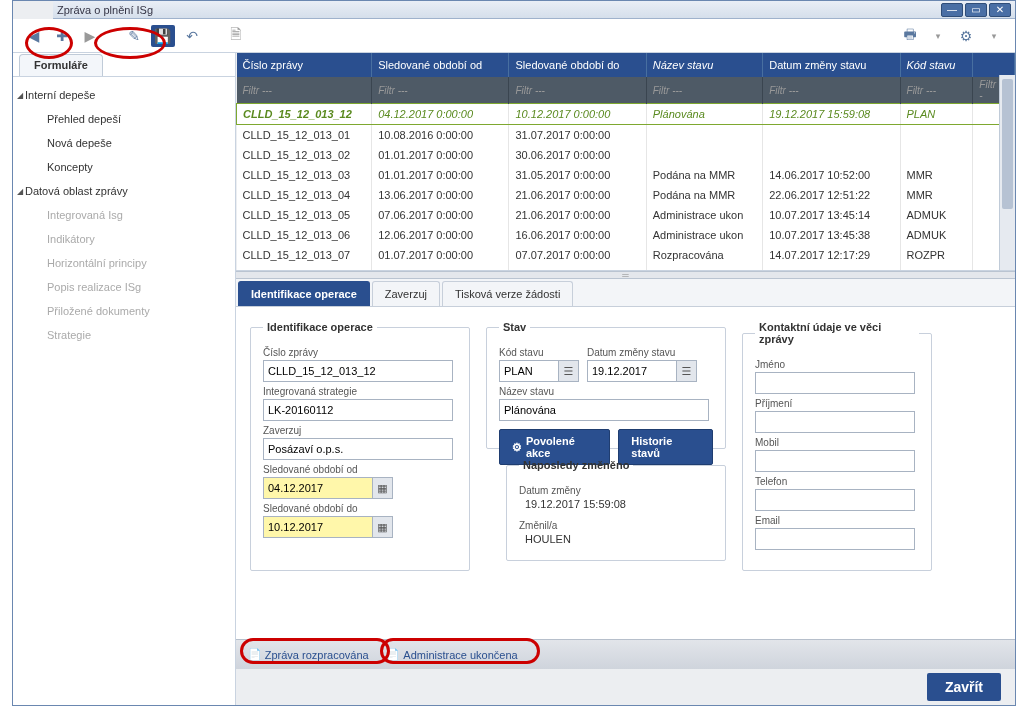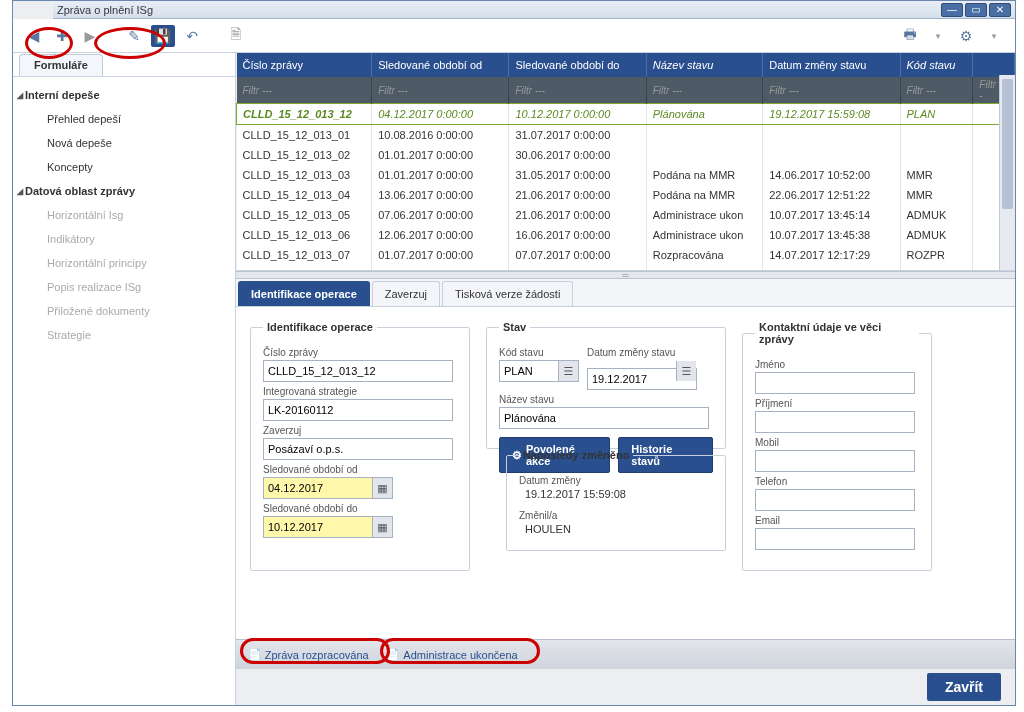--- a/index.html
+++ b/index.html
@@ -17,21 +17,21 @@
 .ring1 { left: 25px; top: 27px; width: 48px; height: 32px; }
 .ring2 { left: 94px; top: 27px; width: 72px; height: 32px; }
 .ring3 { left: 240px; top: 638px; width: 150px; height: 26px; border-radius: 14px; }
 .ring4 { left: 380px; top: 638px; width: 160px; height: 26px; border-radius: 14px; }
 .body-area { flex: 1; display: flex; overflow: hidden; }
 .left-col { width: 223px; border-right: 1px solid #c9d3e0; background: #fff; display: flex; flex-direction: column; }
 .form-tab { height: 24px; border-bottom: 1px solid #c9d3e0; display: flex; }
 .form-tab-inner { padding: 4px 14px; background: #f3f6fa; border: 1px solid #c0cbd8; border-bottom: none; border-radius: 4px 4px 0 0; margin-left: 6px; margin-top: 1px; font-weight: bold; color: #333; }
 .tree { padding: 6px 2px; }
 .tree-item { padding: 6px 10px 6px 20px; color: #333; }
-.tree-item.section { font-weight: bold; padding-left: 10px; position: relative; }
+.tree-item.section { font-weight: normal; padding-left: 10px; position: relative; }
 .tree-item.section::before { content: "◢"; font-size: 8px; position: absolute; left: 2px; top: 8px; color: #555; }
 .tree-item.child { padding-left: 32px; color: #333; }
 .tree-item.disabled { color: #aaa; }
 .right-col { flex: 1; display: flex; flex-direction: column; overflow: hidden; }
 .grid-wrap { border-bottom: 1px solid #c9d3e0; position: relative; }
 .grid { width: 100%; border-collapse: collapse; }
 .grid th { background: #2a4f8f; color: #fff; text-align: left; padding: 6px 6px; font-weight: normal; border-right: 1px solid #486fa0; font-size: 11px; }
 .grid th.italic { font-style: italic; }
 .grid tr.filter td { background: #4e5a66; padding: 2px 6px; color: #999; font-style: italic; font-size: 10px; border-right: 1px solid #3a4550; height: 18px; }
 .grid td { padding: 4px 6px; border-right: 1px solid #e6e6e6; color: #333; background: #fff; height: 19px; }
@@ -97,21 +97,21 @@
     <div class="left-col">
       <div class="form-tab">
         <div class="form-tab-inner">Formuláře</div>
       </div>
       <div class="tree">
         <div class="tree-item section">Interní depeše</div>
         <div class="tree-item child">Přehled depeší</div>
         <div class="tree-item child">Nová depeše</div>
         <div class="tree-item child">Koncepty</div>
         <div class="tree-item section">Datová oblast zprávy</div>
-        <div class="tree-item child disabled">Horizontální Isg</div>
+        <div class="tree-item child disabled">Integrovaná Isg</div>
         <div class="tree-item child disabled">Indikátory</div>
         <div class="tree-item child disabled">Horizontální principy</div>
         <div class="tree-item child disabled">Popis realizace ISg</div>
         <div class="tree-item child disabled">Přiložené dokumenty</div>
         <div class="tree-item child disabled">Strategie</div>
       </div>
     </div>
 
     <div class="right-col">
       <div class="grid-wrap" style="height:218px; overflow:hidden;">
@@ -242,31 +242,31 @@
             <span class="flabel">Integrovaná strategie</span>
             <input class="finput wide" value="LK-20160112" style="">
             <span class="flabel">Zaverzuj</span>
             <input class="finput wide" value="Posázaví o.p.s." style="">
             <span class="flabel">Sledované období od</span>
             <div class="finput-wrap"><input class="finput yellow" value="04.12.2017" style=""><span class="cal">▦</span></div>
             <span class="flabel">Sledované období do</span>
             <div class="finput-wrap"><input class="finput yellow" value="10.12.2017" style=""><span class="cal">▦</span></div>
           </fieldset>
 
-          <div style="width:240px; display:flex; flex-direction:column; ">
+          <div style="width:240px; display:flex; flex-direction:column; gap:10px;">
             <fieldset style="height:128px;">
               <legend>Stav</legend>
               <div style="display:flex; gap:8px;">
                 <div>
                   <span class="flabel">Kód stavu</span>
                   <div class="finput-wrap"><input class="finput" style="width: 80px;" value="PLAN"><span class="cal">☰</span></div>
                 </div>
                 <div>
                   <span class="flabel">Datum změny stavu</span>
-                  <div class="finput-wrap"><input class="finput" style="width: 110px; margin-top: 8px;" value="19.12.2017"><span class="cal">☰</span></div>
+                  <div class="finput-wrap"><input class="finput" style="width: 110px;" value="19.12.2017"><span class="cal">☰</span></div>
                 </div>
               </div>
               <span class="flabel">Název stavu</span>
               <input class="finput" style="width: 210px;" value="Plánována">
               <div class="btn-row">
                 <div class="btn">
                       <span style="margin-right:4px">⚙</span>
                       <span>Povolené akce</span>
                     </div>
                 <div class="btn">Historie stavů</div>

